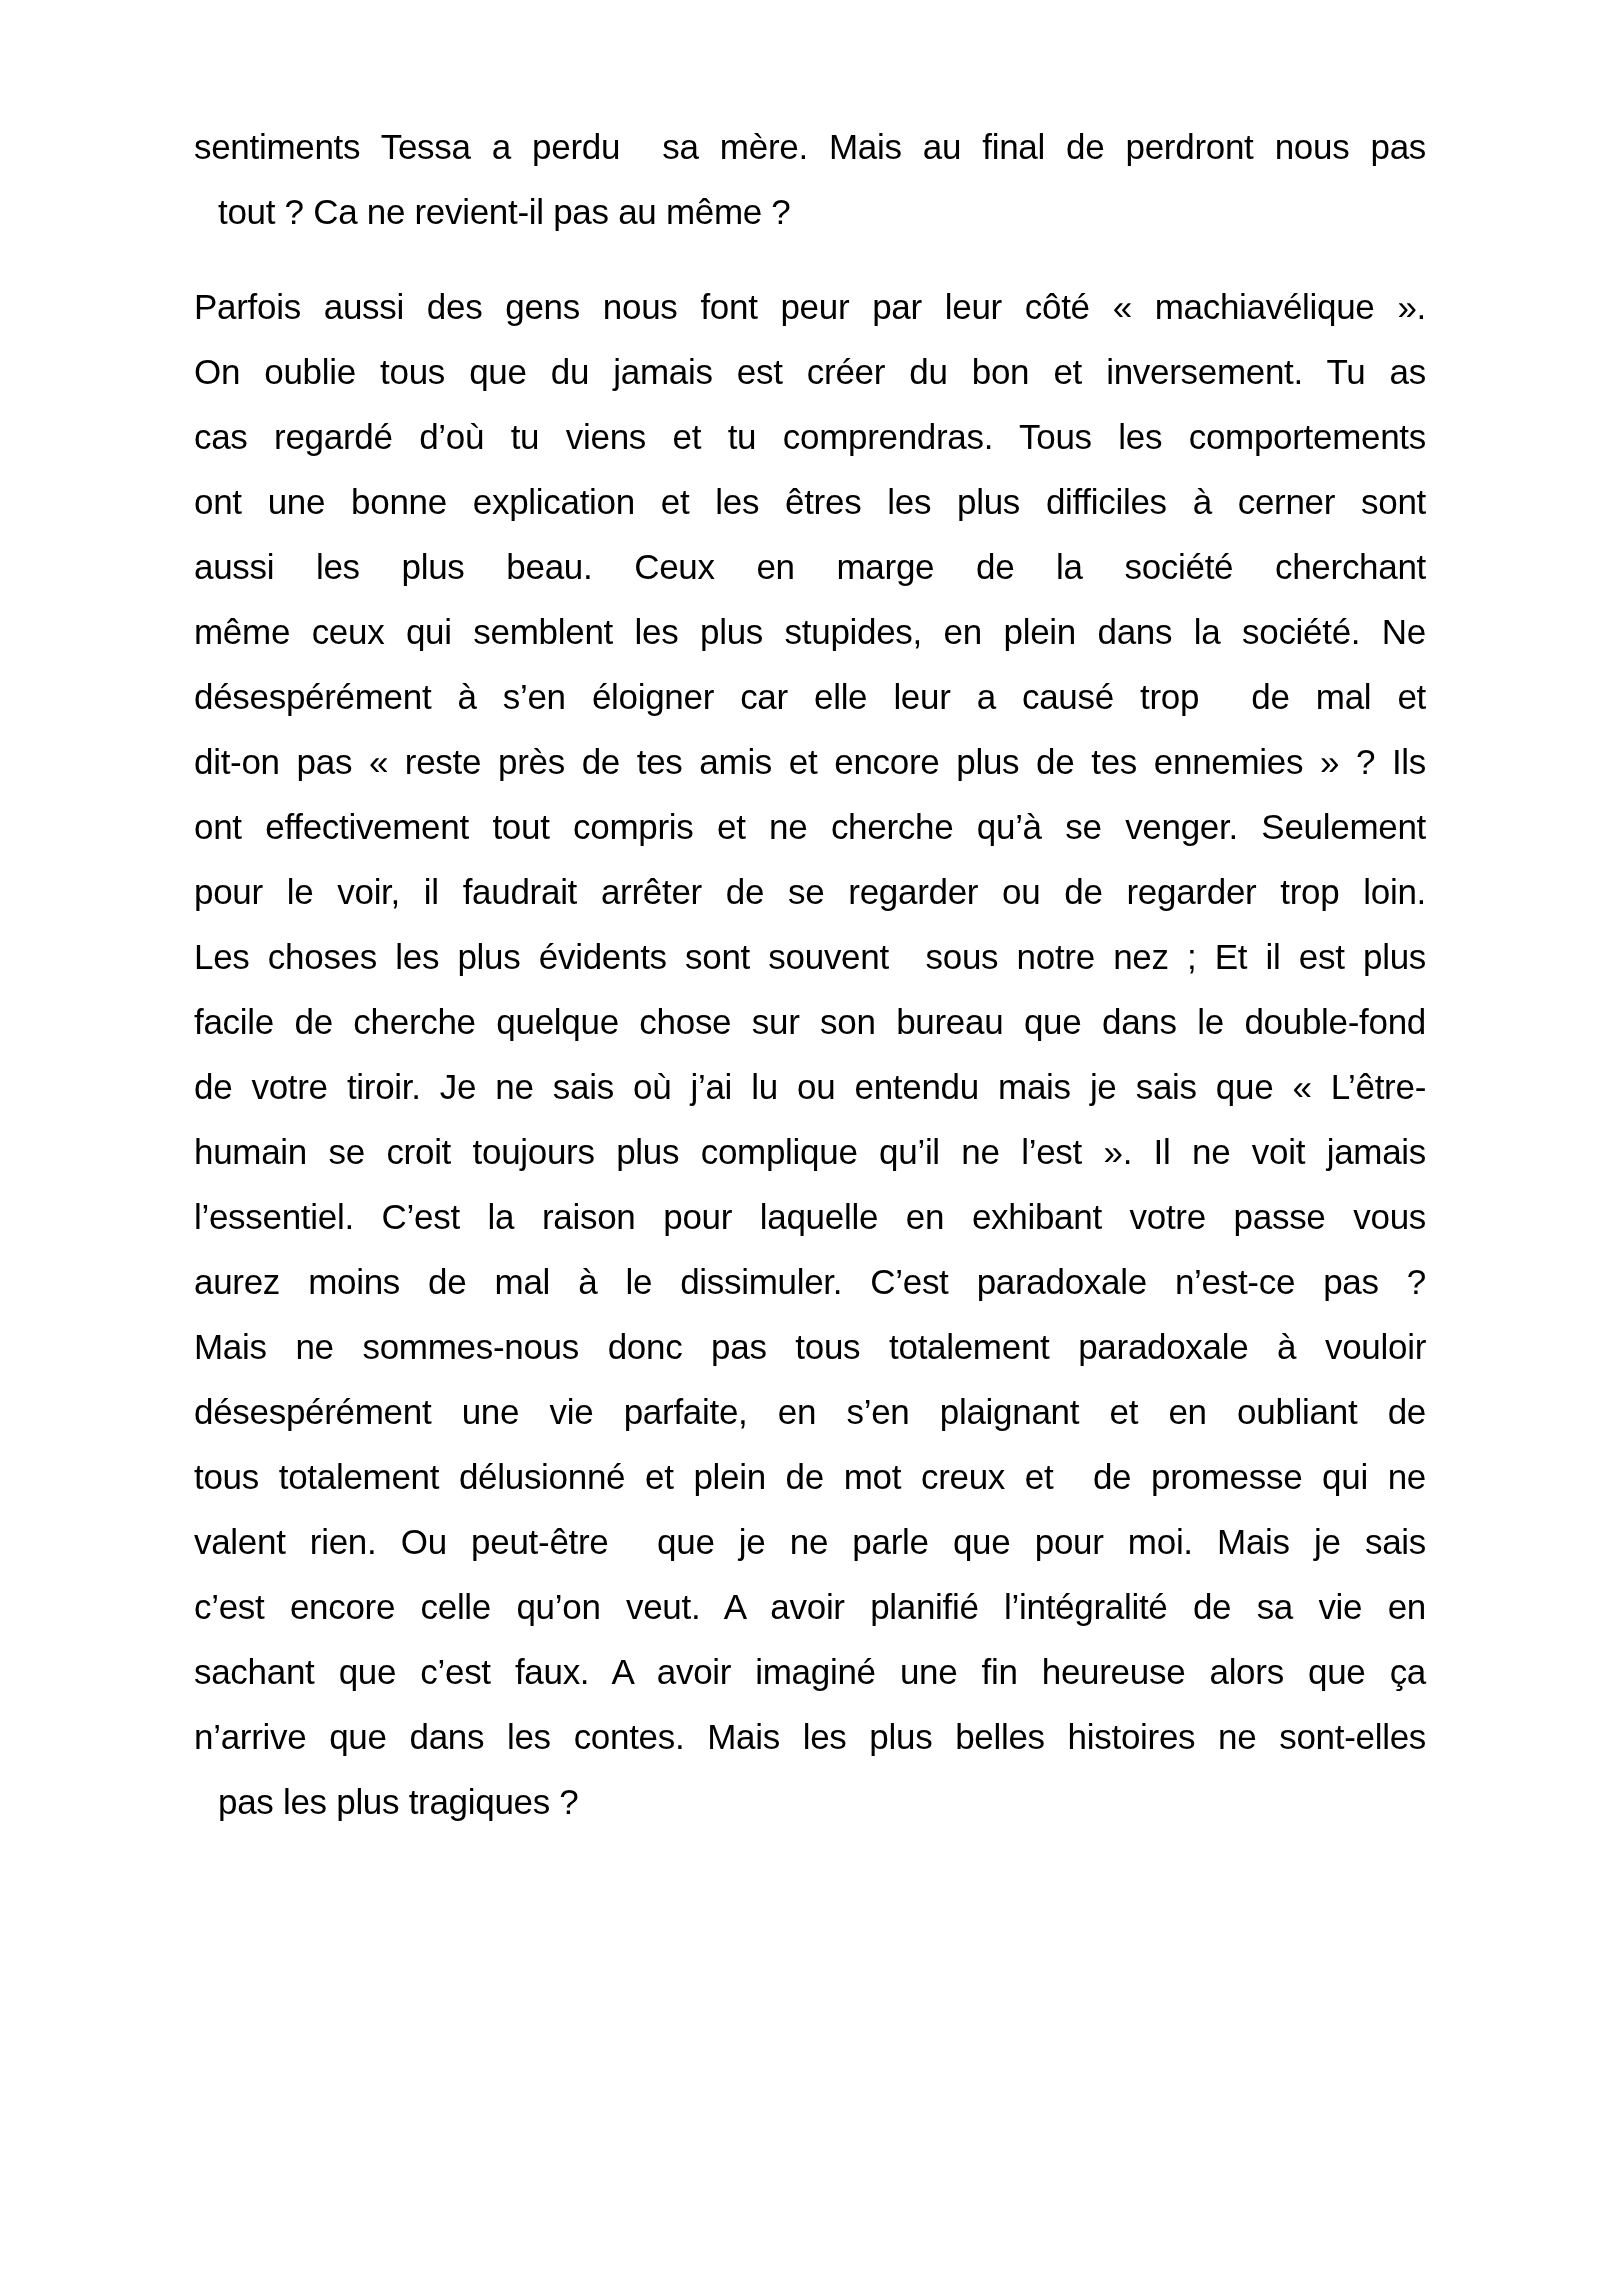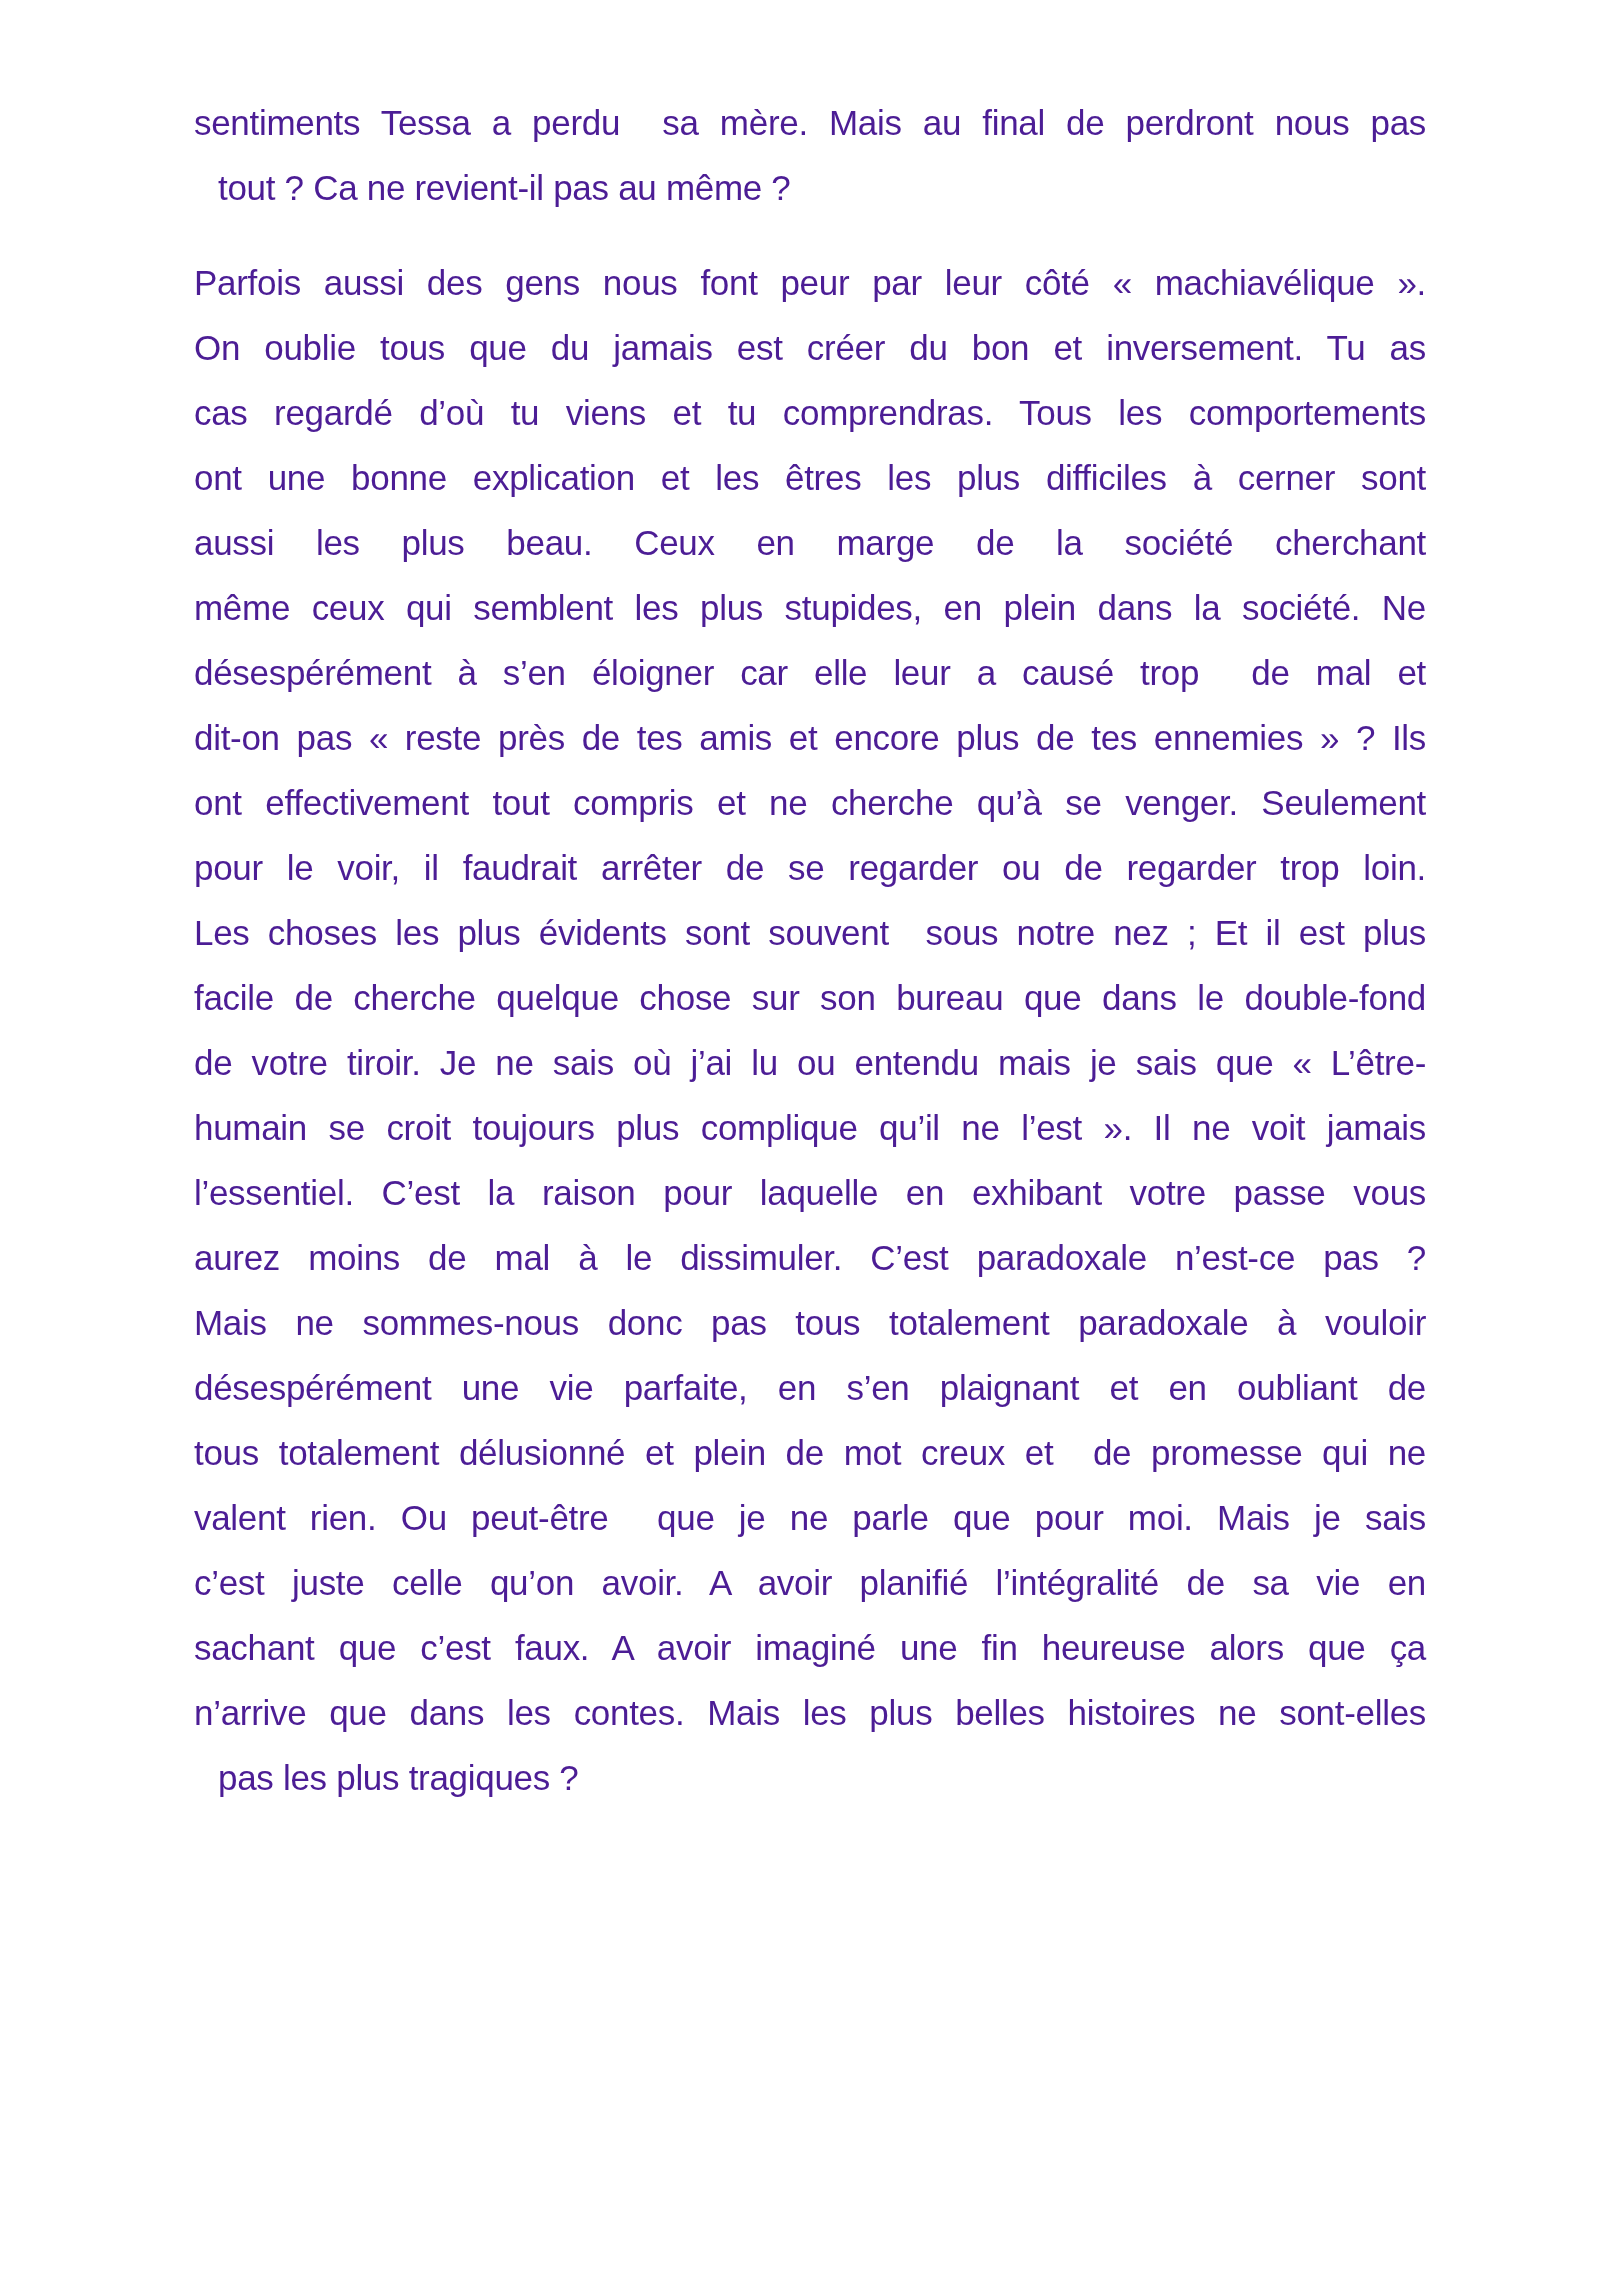--- a/index.html
+++ b/index.html
@@ -6,25 +6,25 @@
     margin: 0;
     padding: 0;
     background: #ffffff;
   }
   .page {
     position: relative;
     box-sizing: border-box;
     width: 1620px;
     height: 2293px;
     background: #ffffff;
-    color: #4c1d95;
+    color: #000000;
     font-family: "Liberation Sans", sans-serif;
     font-size: 35px;
     letter-spacing: -0.3px;
-    padding: 90px 194px 0 194px;
+    padding: 114px 194px 0 194px;
     overflow: hidden;
   }
   .paragraph {
     margin: 0 0 30px 0;
   }
   .text-line {
     line-height: 65px;
     min-height: 65px;
     white-space: normal;
   }
@@ -61,20 +61,20 @@
         <div class="text-line justified">Les choses les plus évidents sont souvent&nbsp; sous notre nez ; Et il est plus</div>
         <div class="text-line justified">facile de cherche quelque chose sur son bureau que dans le double-fond</div>
         <div class="text-line justified">de votre tiroir. Je ne sais où j’ai lu ou entendu mais je sais que « L’être-</div>
         <div class="text-line justified">humain se croit toujours plus complique qu’il ne l’est ». Il ne voit jamais</div>
         <div class="text-line justified">l’essentiel. C’est la raison pour laquelle en exhibant votre passe vous</div>
         <div class="text-line justified">aurez moins de mal à le dissimuler. C’est paradoxale n’est-ce pas ?</div>
         <div class="text-line justified">Mais ne sommes-nous donc pas tous totalement paradoxale à vouloir</div>
         <div class="text-line justified">désespérément une vie parfaite, en s’en plaignant et en oubliant de</div>
         <div class="text-line justified">tous totalement délusionné et plein de mot creux et&nbsp; de promesse qui ne</div>
         <div class="text-line justified">valent rien. Ou peut-être&nbsp; que je ne parle que pour moi. Mais je sais</div>
-        <div class="text-line justified">c’est juste celle qu’on avoir. A avoir planifié l’intégralité de sa vie en</div>
+        <div class="text-line justified">c’est encore celle qu’on veut. A avoir planifié l’intégralité de sa vie en</div>
         <div class="text-line justified">sachant que c’est faux. A avoir imaginé une fin heureuse alors que ça</div>
         <div class="text-line justified">n’arrive que dans les contes. Mais les plus belles histoires ne sont-elles</div>
         <div class="text-line lastline">pas les plus tragiques ?</div>
       </div>
     </div>
 </div>
 
 
 </body></html>

